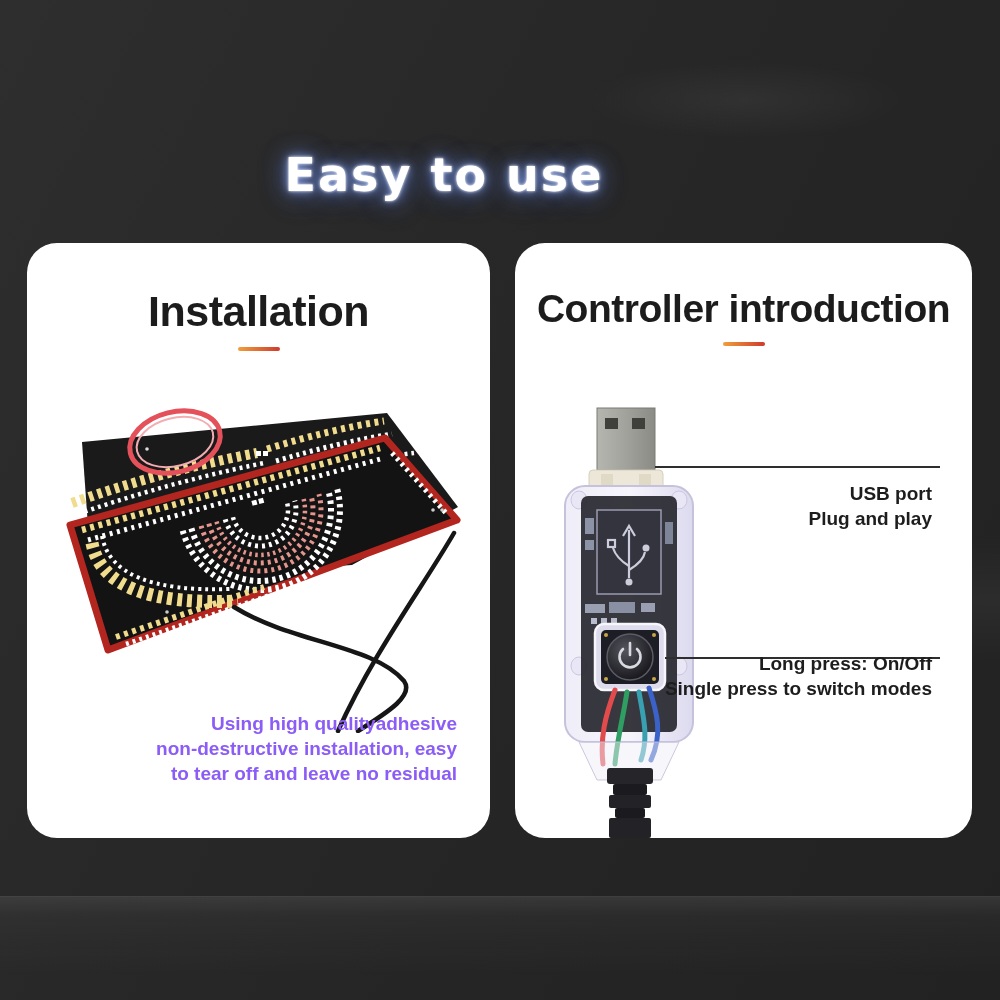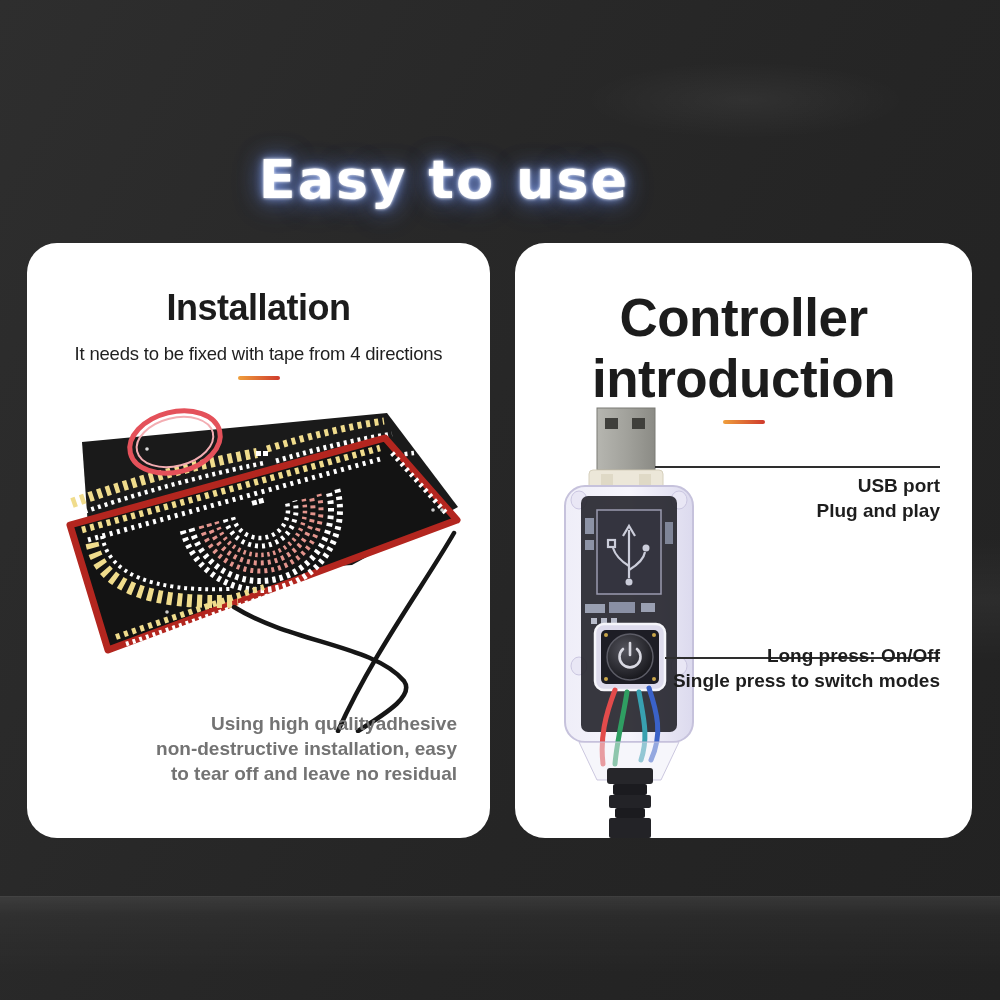--- a/index.html
+++ b/index.html
@@ -10,57 +10,56 @@
   }
   .streak1{position:absolute;left:0;top:0;width:1000px;height:1000px;pointer-events:none;
     background:
       radial-gradient(ellipse 230px 55px at 745px 100px, rgba(255,255,255,0.05), transparent 70%),
       radial-gradient(ellipse 320px 90px at 990px 600px, rgba(255,255,255,0.045), transparent 70%);}
   .floor{position:absolute;left:0;top:896px;width:1000px;height:104px;
     border-top:1px solid rgba(255,255,255,0.12);
     background:linear-gradient(180deg, rgba(255,255,255,0.09), rgba(255,255,255,0.03) 18%, rgba(255,255,255,0) 75%);}
   .glow-title{
     position:absolute; top:148px; left:0; width:888px; margin:0;
-    text-align:center; color:#ffffff; font-weight:700; font-size:54px; letter-spacing:2px;
+    text-align:center; color:#ffffff; font-weight:700; font-size:46px; letter-spacing:2px;
     font-family:"DejaVu Sans","Liberation Sans",sans-serif;
     text-shadow:0 0 3px #ffffff,0 0 10px rgba(150,180,255,0.85),0 0 22px rgba(110,150,255,0.55),0 3px 30px rgba(90,130,255,0.35);
   }
   .card{position:absolute; top:243px; height:595px; background:#ffffff; border-radius:30px; overflow:hidden;}
   .card-left{left:27px; width:463px;}
   .card-right{left:515px; width:457px;}
   .card h2{margin:44px 0 0 0; text-align:center; color:#1c1c1c; letter-spacing:-0.5px; font-weight:700;}
-  .card-left h2{font-size:36px;}
-  .card-right h2{font-size:53px;}
+  .card-left h2{font-size:43px;}
+  .card-right h2{font-size:39px;}
   .subtitle{margin:14px 0 0 0; text-align:center; font-size:18.5px; color:#1f1f1f; letter-spacing:-0.2px; white-space:nowrap;}
   .dash{width:42px; height:3.5px; border-radius:2px; margin:11px auto 0;
     background:linear-gradient(90deg,#ef9f3c,#cf3a2c);}
   .panel-art{position:absolute; left:25px; top:150px; width:415px; height:340px;}
   .note{position:absolute; right:33px; top:468px; margin:0; text-align:right;
-    font-weight:700; font-size:19px; line-height:25px; color:#737373; white-space:pre-line;}
+    font-weight:700; font-size:19px; line-height:25px; color:#8b5cf6; white-space:pre-line;}
   .controller-art{position:absolute; left:30px; top:155px; width:180px; height:440px;}
   .cline{position:absolute; height:2px; background:#2e2e2e;}
   .l1{left:140px; right:32px; top:223px;}
   .l2{left:150px; right:32px; top:414px;}
-  .callout{position:absolute; right:32px; margin:0; text-align:right; font-weight:700;
+  .callout{position:absolute; right:32px; margin:8px; text-align:right; font-weight:700;
     font-size:19px; line-height:25px; color:#1d1d1d; white-space:pre-line;}
   .c1{top:230px;}
   .c2{top:400px;}
 </style>
 </head>
 <body>
 
 <div class="stage">
   <div class="streak1"></div>
   <div class="floor"></div>
 
   <h1 class="glow-title">Easy to use</h1>
 
   <section class="card card-left">
     <h2>Installation</h2>
-    <p class="subtitle">It needs to be fixed with tape from 4 directions</p>
     <div class="dash"></div>
 
     <svg class="panel-art" viewBox="0 0 415 340" aria-hidden="true">
 
       <g>
         <polygon points="30,49 335,20 406,114 300,172 40,190" fill="#1a1a1a"></polygon>
         <path d="M 20,110 Q 110,78 205,60" fill="none" stroke="#f0dc8c" stroke-width="10" stroke-dasharray="4.5 4.5"></path>
         <path d="M 26,121 Q 118,89 212,70" fill="none" stroke="#ffffff" stroke-width="4.5" stroke-dasharray="3 4"></path>
         <path d="M 215,56 Q 280,36 332,28" fill="none" stroke="#f0dc8c" stroke-width="7" stroke-dasharray="4 4.5"></path>
         <path d="M 224,68 Q 288,49 340,41" fill="none" stroke="#ffffff" stroke-width="5" stroke-dasharray="3 4"></path>

